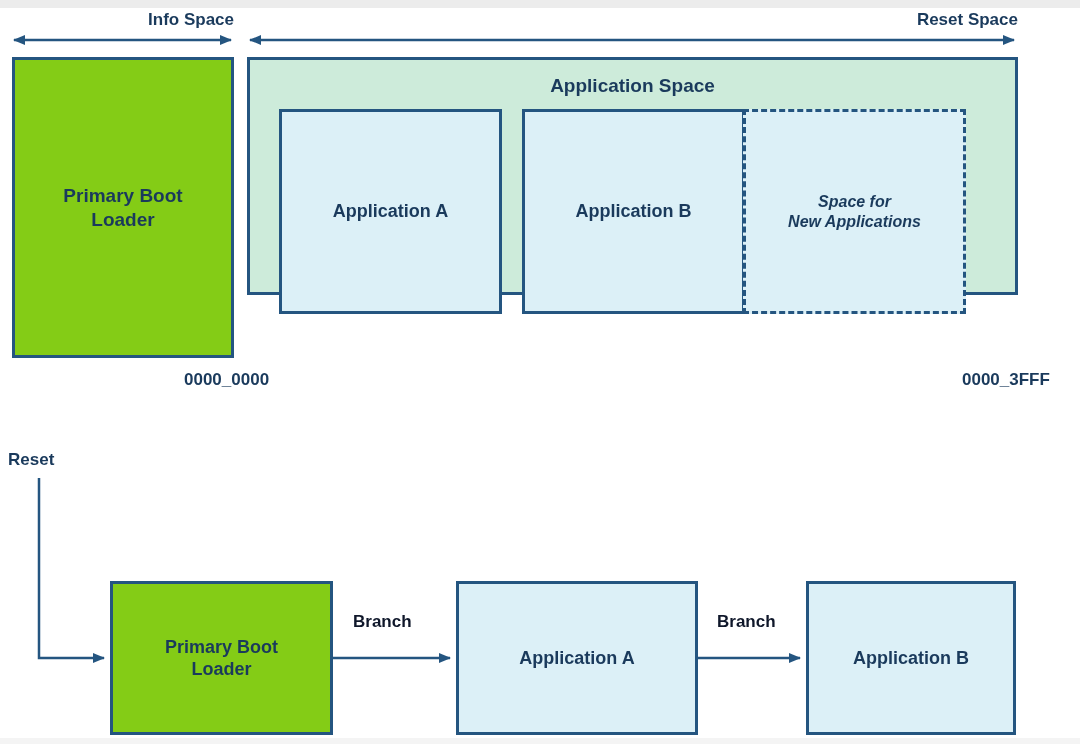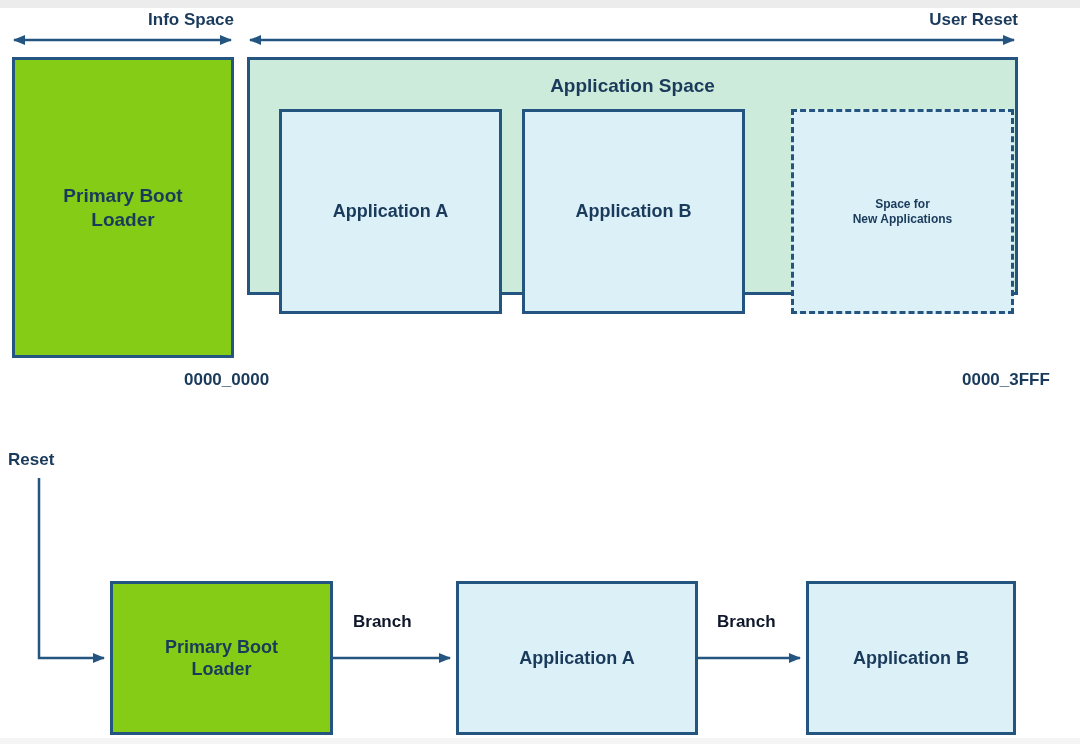--- a/index.html
+++ b/index.html
@@ -99,25 +99,26 @@
     font-size: 18px;
   }
   #application-b-box {
     left: 272px;
     top: 49px;
     width: 223px;
     height: 205px;
     font-size: 18px;
   }
   #new-app-space-box {
-    left: 541px;
+    left: 493px;
     top: 49px;
     width: 223px;
     height: 205px;
-    font-size: 12px;
+    font-size: 16px;
+    font-style: italic;
   }
 
   
   .span-label {
     position: absolute;
     font-size: 17px;
     font-weight: bold;
     text-align: right;
     color: #1a3a5c;
   }
@@ -198,21 +199,21 @@
   <line x1="250" y1="40" x2="1014" y2="40" stroke="#245580" stroke-width="2.5" marker-start="url(#arrow-start)" marker-end="url(#arrow-end)"></line>
 
   <path d="M39,478 L39,658 L104,658" fill="none" stroke="#245580" stroke-width="2.5" marker-end="url(#arrow-end)"></path>
 
   <line x1="333" y1="658" x2="450" y2="658" stroke="#245580" stroke-width="2.5" marker-end="url(#arrow-end)"></line>
 
   <line x1="698" y1="658" x2="800" y2="658" stroke="#245580" stroke-width="2.5" marker-end="url(#arrow-end)"></line>
 </svg>
 
 <div class="span-label" id="info-space-label">Info Space</div>
-<div class="span-label" id="user-space-label">User Reset</div>
+<div class="span-label" id="user-space-label">Reset Space</div>
 
 <div class="box box-solid fill-pink" id="info-space-region">
   <div>
     <div>Primary Boot</div>
     <div>Loader</div>
   </div>
 </div>
 
 <div class="box box-solid fill-green" id="user-space-region">
 

